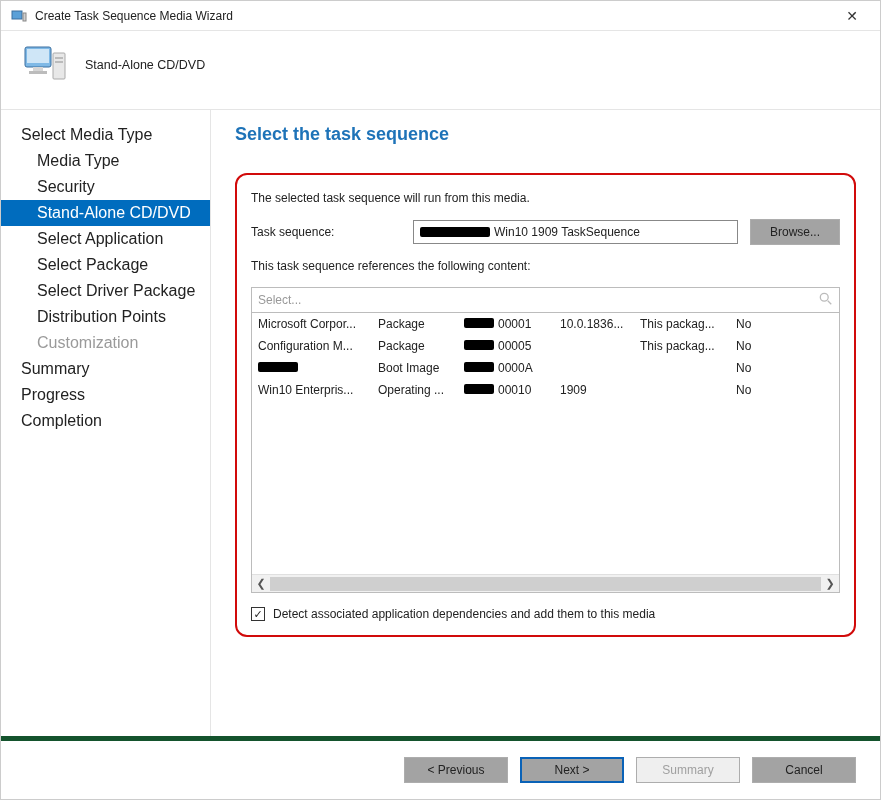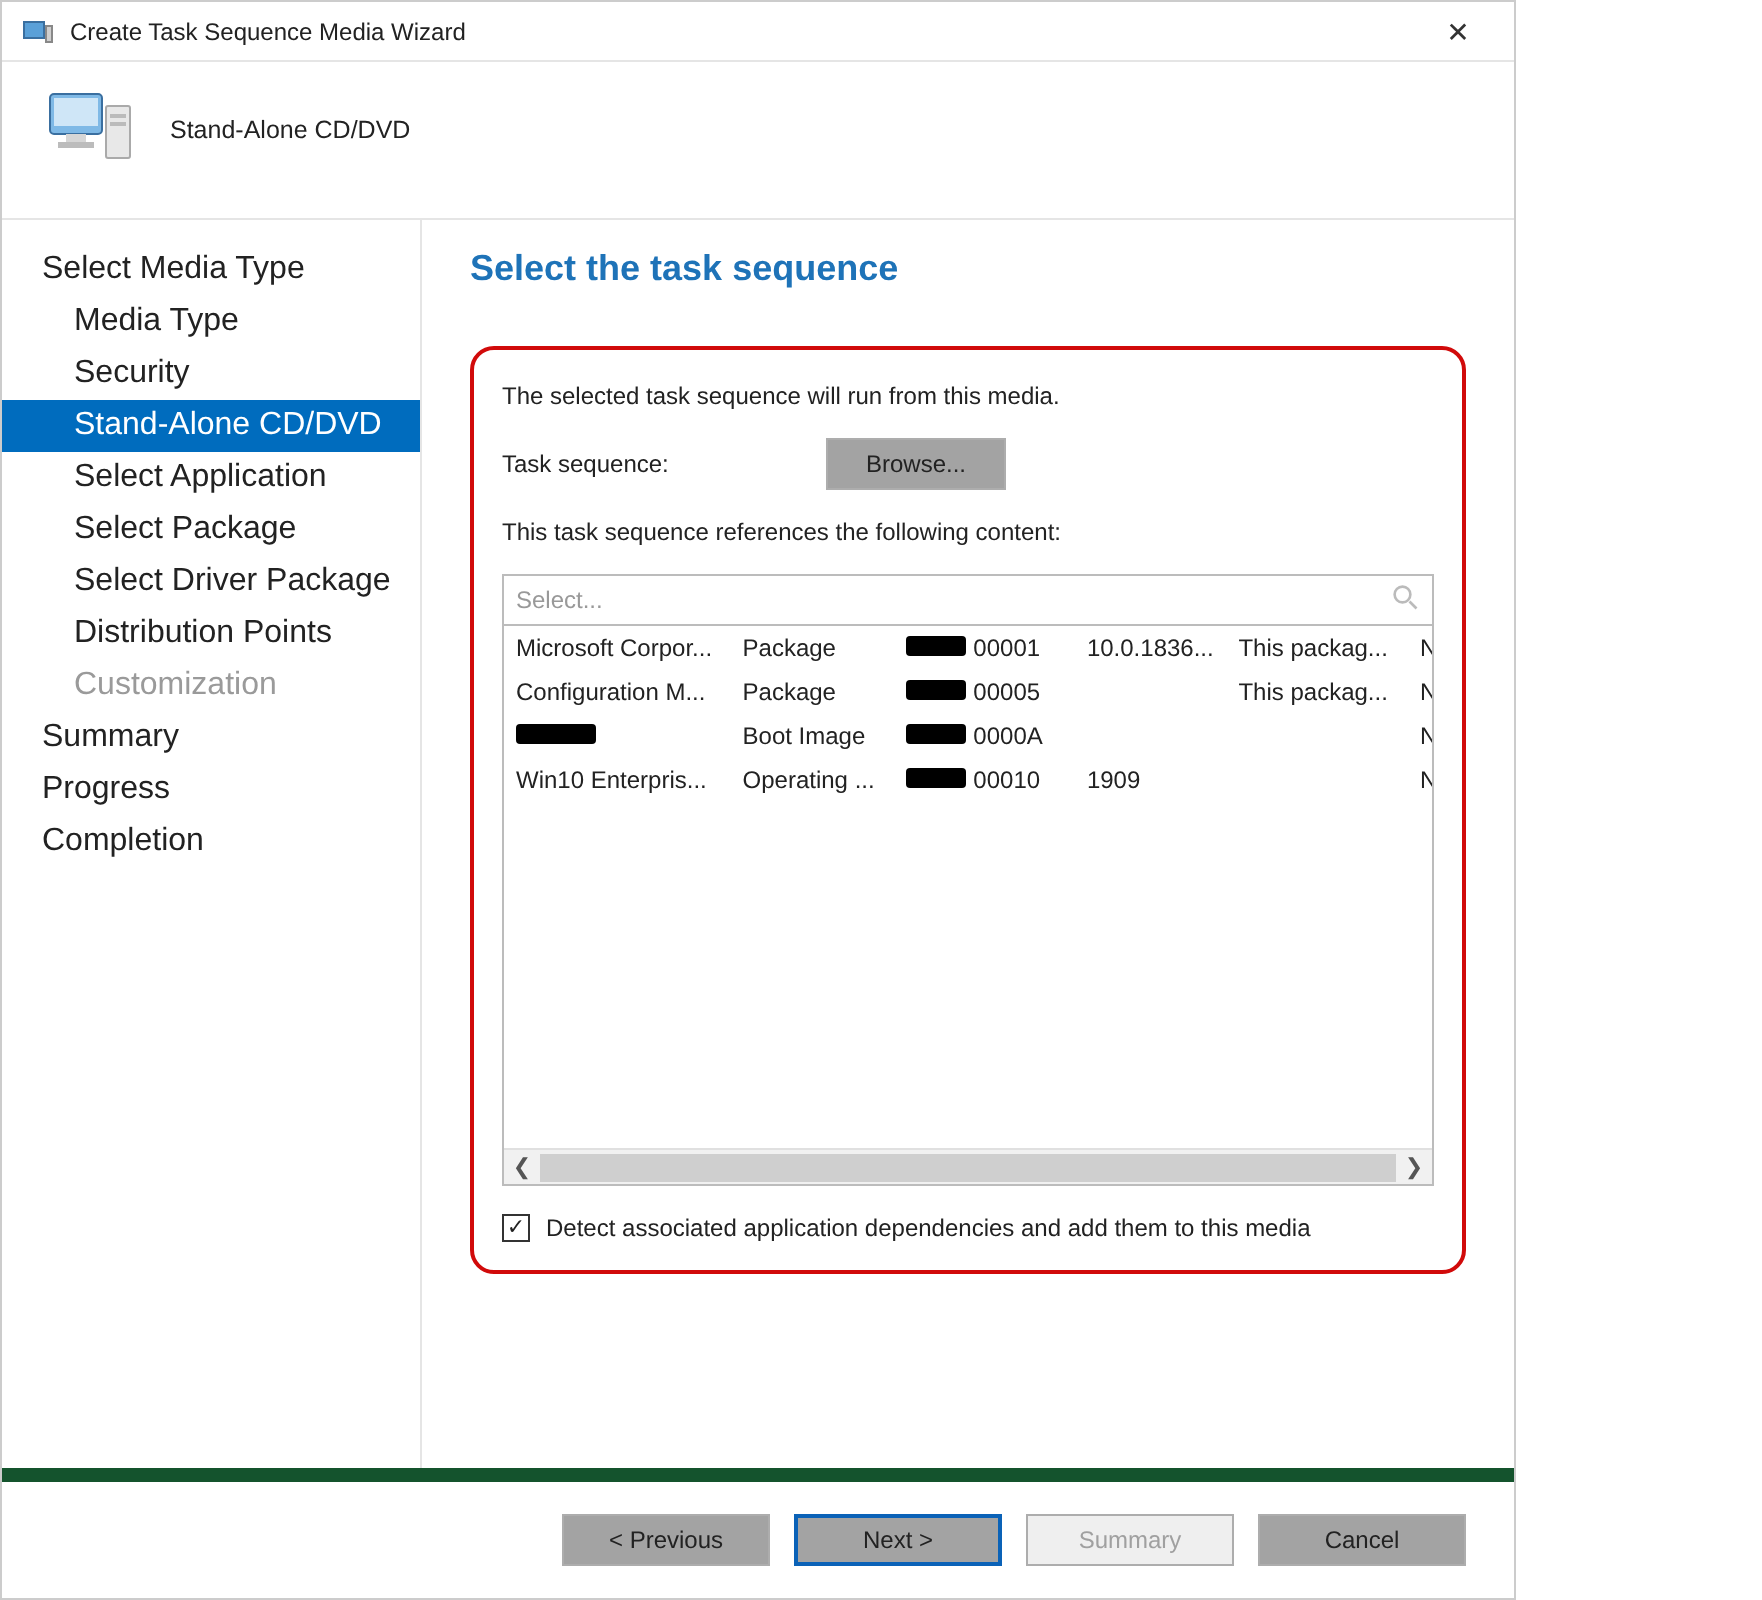--- a/index.html
+++ b/index.html
@@ -1,18 +1,18 @@
 <!DOCTYPE html>
 <html><head>
 <meta charset="utf-8">
 <style>
   * { box-sizing: border-box; font-family: "Segoe UI", Tahoma, sans-serif; }
   body { margin: 0; width: 881px; height: 800px; background: #fff; font-size: 12px; color: #222; }
 
-  .window { width: 758px; height: 800px; border: 1px solid #ccc; display: flex; flex-direction: column; background:#fff; }
+  .window { width: 881px; height: 800px; border: 1px solid #ccc; display: flex; flex-direction: column; background:#fff; }
 
   .titlebar { height: 30px; display: flex; align-items: center; padding: 0 10px; border-bottom: 1px solid #e5e5e5; }
   .titlebar .app-icon { width:16px; height:16px; margin-right:8px; display:inline-flex; align-items:center; justify-content:center; }
   .titlebar .title { flex:1; font-size:12px; }
   .titlebar .close { width:36px; height:28px; display:flex; align-items:center; justify-content:center; font-size:14px; color:#333; }
 
   .header { display:flex; align-items:center; padding: 10px 20px 20px 20px; border-bottom:1px solid #e5e5e5; }
   .header .header-icon { width:48px; height:48px; margin-right:16px; display:inline-flex; }
   .header .header-title { font-size:12.5px; }
 
@@ -48,21 +48,21 @@
   .grid-body { flex:1; overflow:auto; }
   .grow { display:flex; font-size:12px; padding:2px 0; }
   .gc { padding:2px 6px; overflow:hidden; white-space:nowrap; text-overflow:ellipsis; }
   .grid-scroll { height:18px; display:flex; align-items:center; border-top:1px solid #e0e0e0; background:#f1f1f1; }
   .grid-scroll .arrow { width:18px; text-align:center; color:#555; font-size:11px; }
   .grid-scroll .track { flex:1; height:14px; background:#cfcfcf; }
 
   .chk-row { display:flex; align-items:center; gap:8px; margin-top:14px; font-size:12px; }
   .chk { width:14px; height:14px; border:1px solid #333; display:inline-flex; align-items:center; justify-content:center; font-size:11px; line-height:1; }
 
-  .footer { border-top:7px solid #14532d; padding: 16px 24px; display:flex; justify-content:flex-end; gap:12px; }
+  .footer { border-top:5px solid #14532d; padding: 16px 24px; display:flex; justify-content:flex-end; gap:12px; }
   .footer .btn { width:104px; }
 </style>
 </head>
 <body>
 
 <div class="window">
 
   <div class="titlebar">
     <span class="app-icon">
       <svg width="16" height="16" viewBox="0 0 16 16">
@@ -108,20 +108,24 @@
 
     <div class="main">
       <div class="main-title">Select the task sequence</div>
 
       <div class="highlight-frame">
 
         <div class="label-line">The selected task sequence will run from this media.</div>
 
         <div class="row">
           <div class="lbl">Task sequence:</div>
+          <div class="ts-box">
+            <span class="redact" id="ts-redact" style="width: 70px;"></span>
+            <span>Win10 1909 TaskSequence</span>
+          </div>
           <div class="btn">Browse...</div>
         </div>
 
         <div class="label-line">This task sequence references the following content:</div>
 
         <div class="filter-box">
           <span>Select...</span>
           <span class="search-icon">
             <svg width="14" height="14" viewBox="0 0 16 16">
                 <circle cx="6" cy="6" r="4.5" fill="none" stroke="#bbb" stroke-width="1.5"></circle>

